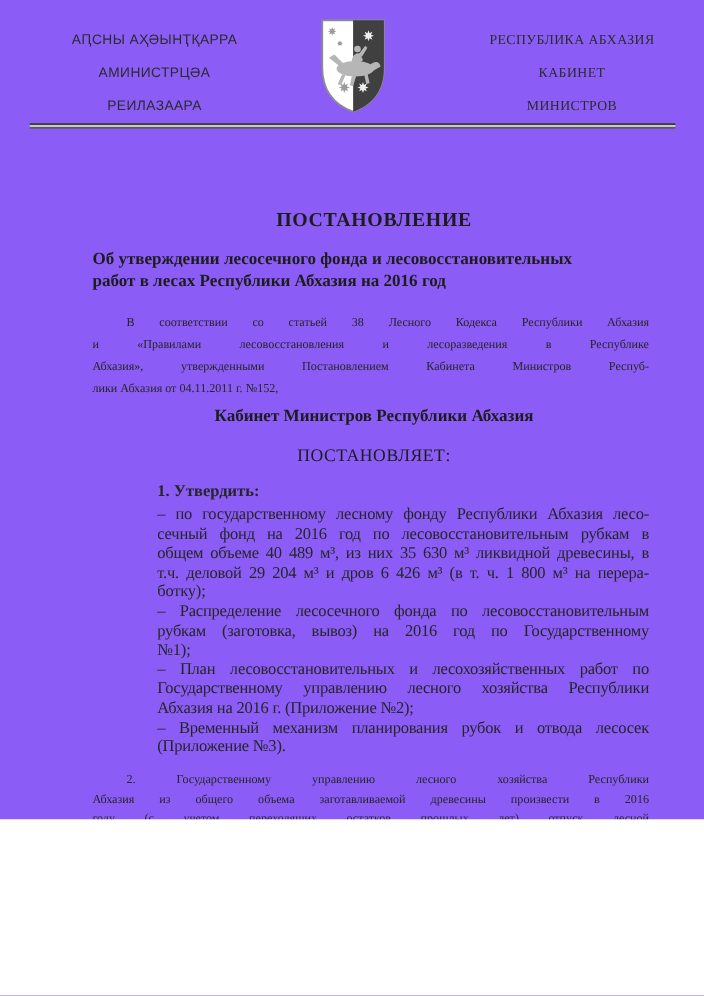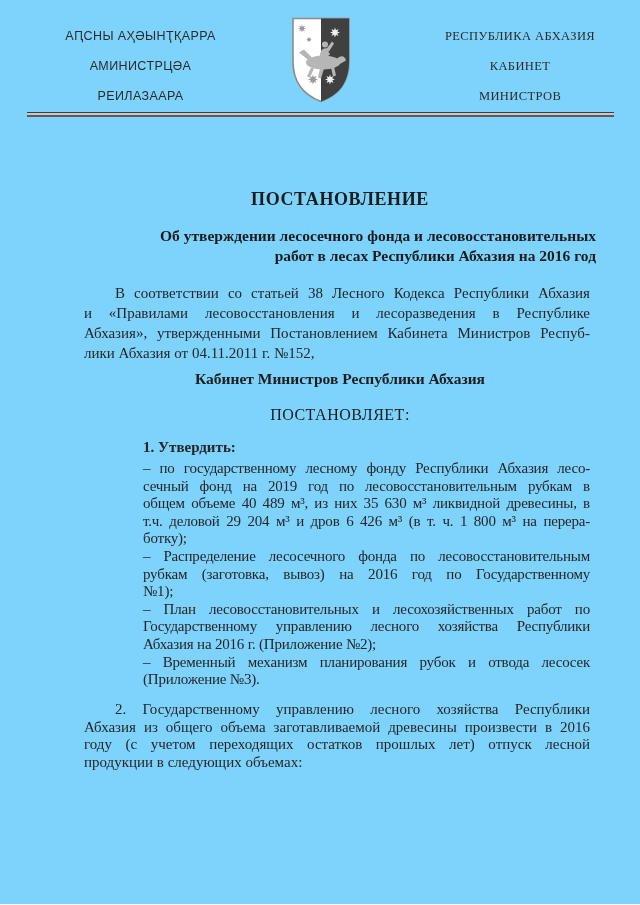--- a/index.html
+++ b/index.html
@@ -1,34 +1,34 @@
 <!DOCTYPE html>
 <html><head>
 <meta charset="utf-8">
 <style>
   html,body{margin:0;padding:0;background:#ffffff;}
   .page{
-    position:relative;width:640px;height:904px;background:#7dd3fc;
+    position:relative;width:640px;height:745px;background:#8b5cf6;
     font-family:"Liberation Serif", serif;color:#262626;overflow:hidden;
   }
   
   .hdr{position:absolute;top:21px;font-family:"Liberation Sans", sans-serif;
        font-size:12.5px;line-height:30px;text-align:center;color:#2b2b2b;
        letter-spacing:0.4px;}
   .hdr-left{left:20px;width:241px;}
   .hdr-right{left:410px;width:220px;font-family:Liberation Serif, serif;}
   .emblem{position:absolute;left:287px;top:13px;width:68px;height:93px;}
   .rule{position:absolute;left:27px;top:112px;width:587px;height:5px;
         background:linear-gradient(to bottom,#3c3c3c 0%,#3c3c3c 30%,#c9c9c9 30%,#c9c9c9 60%,#5a5a5a 60%,#5a5a5a 100%);}
   
   .title{position:absolute;left:84px;width:512px;top:189px;text-align:center;
          font-weight:bold;font-size:18px;letter-spacing:0.6px;color:#1c1c1c;}
-  .subtitle{position:absolute;left:84px;width:512px;top:226px;text-align:right;
+  .subtitle{position:absolute;left:84px;width:512px;top:226px;text-align:left;
             font-weight:bold;font-size:15.5px;line-height:19.5px;color:#1c1c1c;}
-  .blocktext{position:absolute;left:84px;width:506px;font-size:15px;}
+  .blocktext{position:absolute;left:84px;width:506px;font-size:11px;}
   .intro{top:283px;line-height:20px;}
   .cab{position:absolute;left:84px;width:512px;top:370px;text-align:center;
        font-weight:bold;font-size:15.5px;color:#1c1c1c;}
   .res{position:absolute;left:84px;width:512px;top:406px;text-align:center;
        font-weight:normal;font-size:16px;letter-spacing:0.5px;color:#1c1c1c;}
   .it1{position:absolute;left:143px;top:439px;font-size:15px;font-weight:bold;}
   .sublist{position:absolute;left:143px;width:447px;top:460px;font-size:15px;
            line-height:17.6px;letter-spacing:-0.2px;}
   .it2{top:701px;line-height:17.5px;}
   .jl{text-align:justify;text-align-last:justify;}
@@ -100,21 +100,21 @@
     <div class="jl last">лики Абхазия от 04.11.2011 г. №152,</div>
   </div>
 
   <div class="cab">Кабинет Министров Республики Абхазия</div>
   <div class="res">ПОСТАНОВЛЯЕТ:</div>
 
   <div class="it1">1. Утвердить:</div>
 
   <div class="sublist">
     <div class="jl">– по государственному лесному фонду Республики Абхазия лесо-</div>
-    <div class="jl">сечный фонд на 2019 год по лесовосстановительным рубкам в</div>
+    <div class="jl">сечный фонд на 2016 год по лесовосстановительным рубкам в</div>
     <div class="jl">общем объеме 40 489 м³, из них 35 630 м³ ликвидной древесины, в</div>
     <div class="jl">т.ч. деловой 29 204 м³ и дров 6 426 м³ (в т. ч. 1 800 м³ на перера-</div>
     <div class="jl last">ботку);</div>
     <div class="jl">– Распределение лесосечного фонда по лесовосстановительным</div>
     <div class="jl">рубкам (заготовка, вывоз) на 2016 год по Государственному</div>
     <div class="jl last">№1);</div>
     <div class="jl">– План лесовосстановительных и лесохозяйственных работ по</div>
     <div class="jl">Государственному управлению лесного хозяйства Республики</div>
     <div class="jl last">Абхазия на 2016 г. (Приложение №2);</div>
     <div class="jl">– Временный механизм планирования рубок и отвода лесосек</div>

